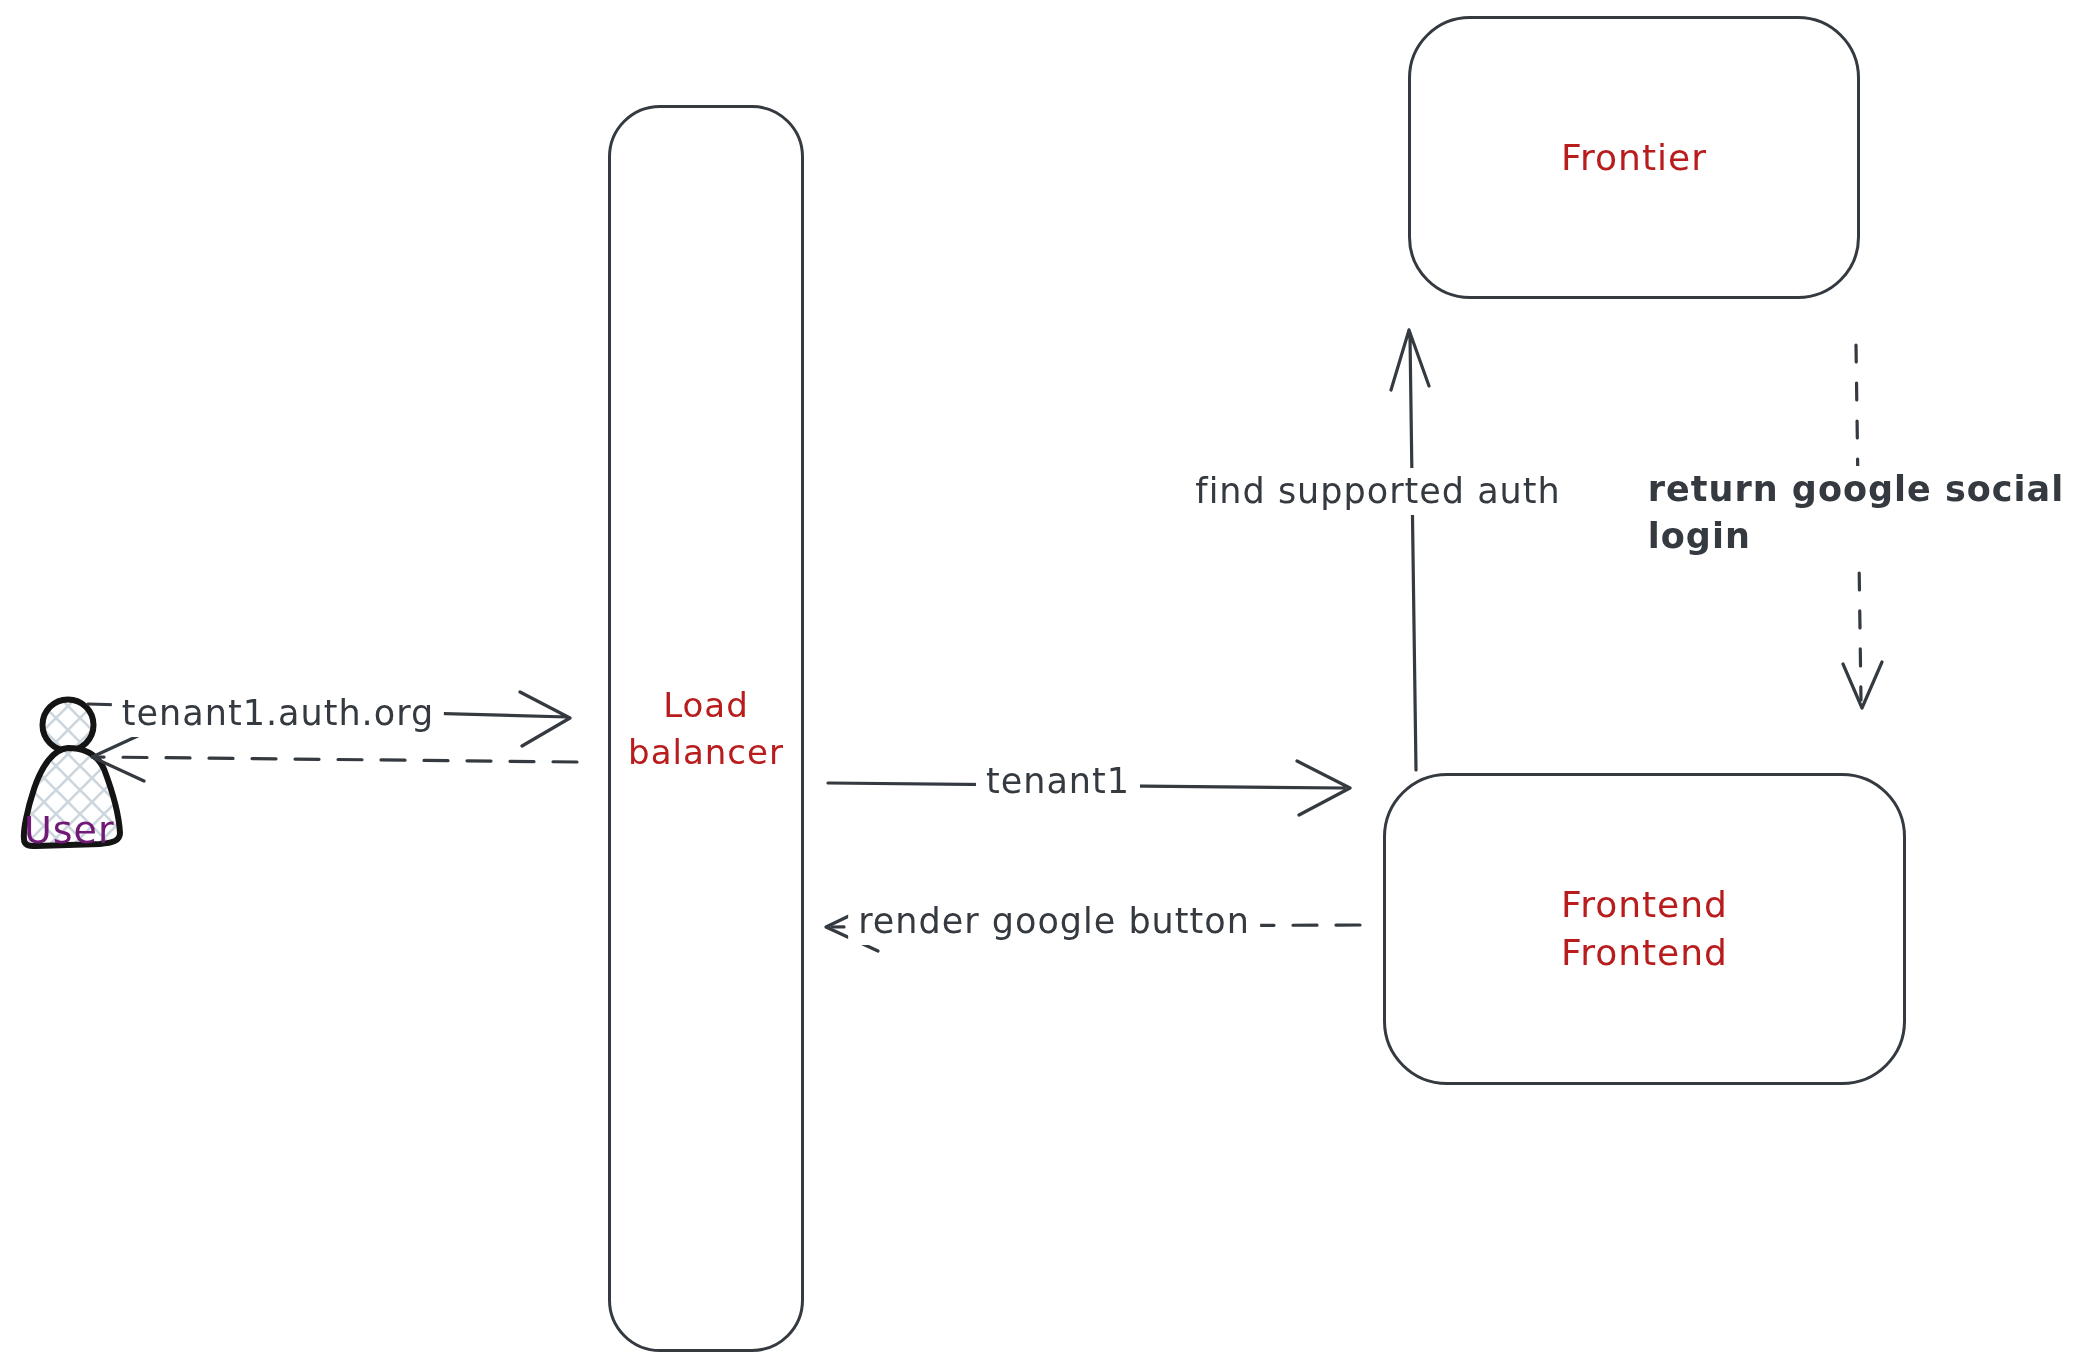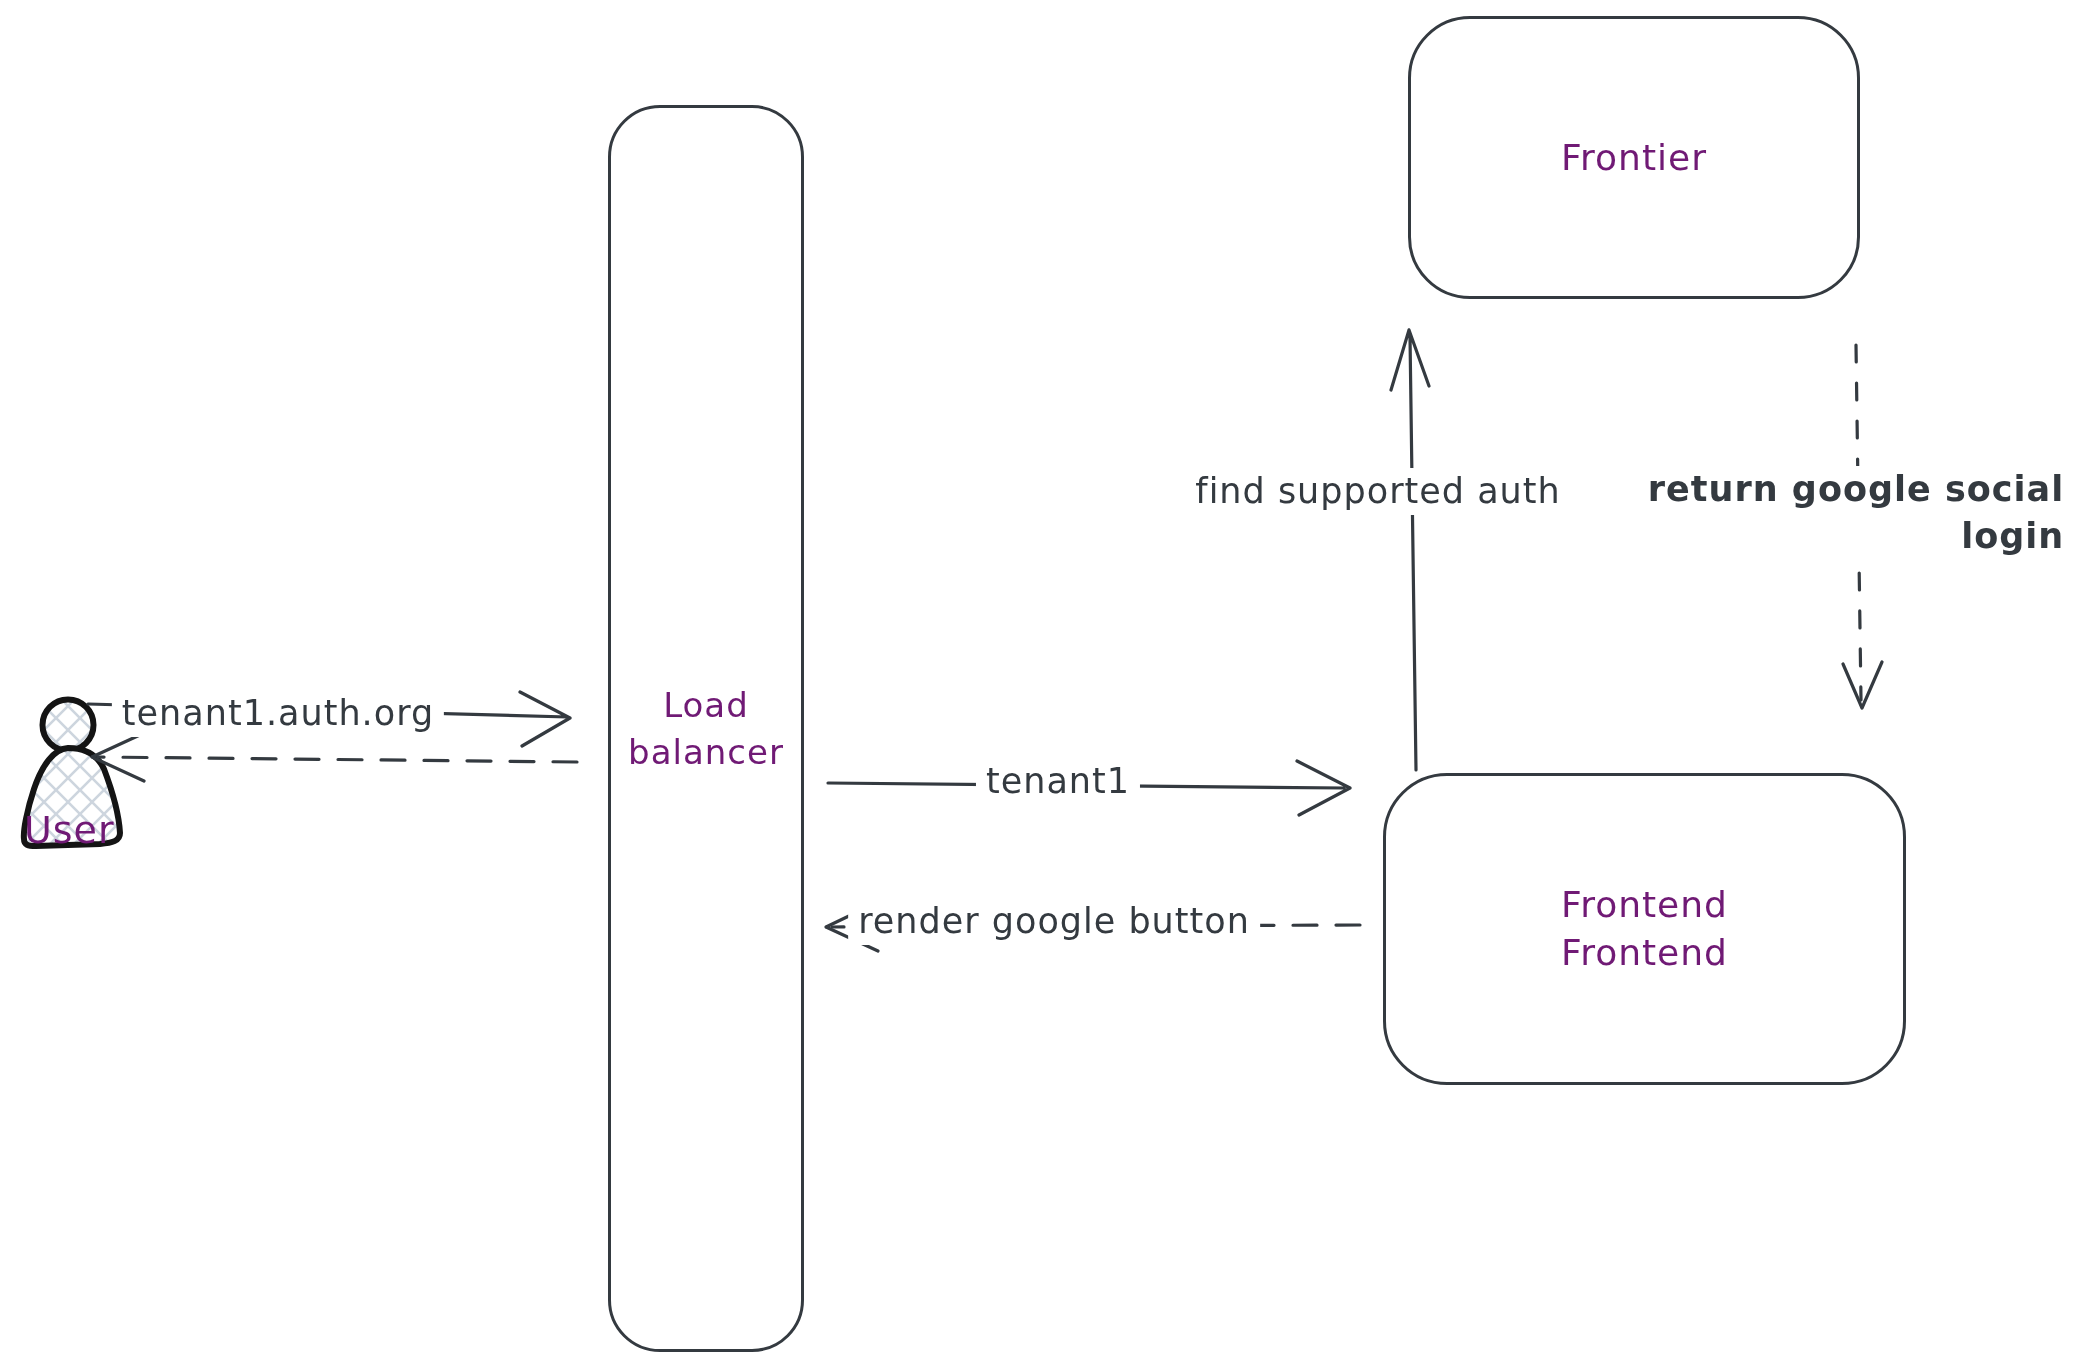--- a/index.html
+++ b/index.html
@@ -23,21 +23,21 @@
     display: flex;
     align-items: center;
     justify-content: center;
     box-sizing: border-box;
   }
   .node-label {
     text-align: center;
     font-size: 36px;
     line-height: 48px;
     letter-spacing: 1px;
-    color: #701a75;
+    color: #b91c1c;
   }
   .node.lb {
     left: 608px; top: 105px;
     width: 196px; height: 1247px;
     border-radius: 52px;
   }
   .node.lb .node-label { font-size: 34px; line-height: 47px; }
   .node.frontier {
     left: 1408px; top: 16px;
     width: 452px; height: 283px;
@@ -65,21 +65,21 @@
   svg.overlay path.dashedv { stroke-dasharray: 17 21; }
   .edge-label {
     position: absolute;
     transform: translateX(-50%);
     background: #ffffff;
     padding: 0 10px;
     font-size: 35px;
     line-height: 47px;
     letter-spacing: 1px;
     color: #343a40;
-    text-align: right;
+    text-align: left;
     white-space: nowrap;
     z-index: 5;
   }
   .user-wrap {
     position: absolute;
     left: 8px; top: 694px;
     width: 140px; height: 166px;
   }
   .user-caption {
     position: absolute;

